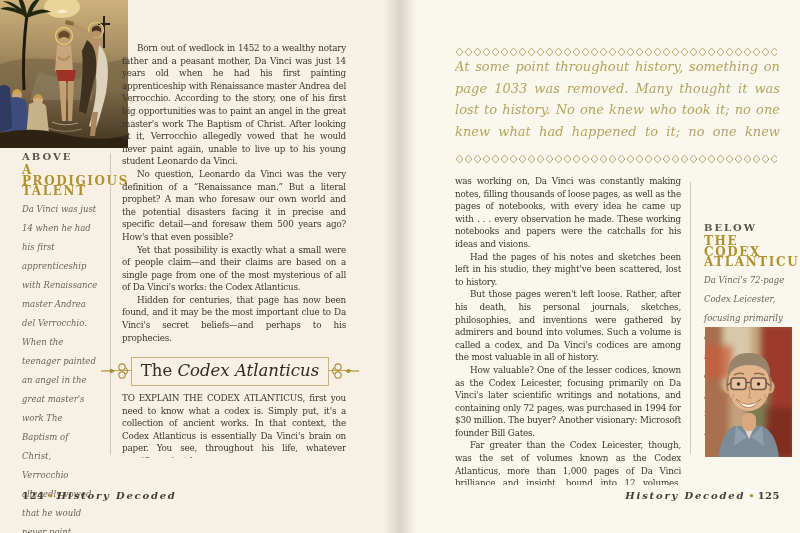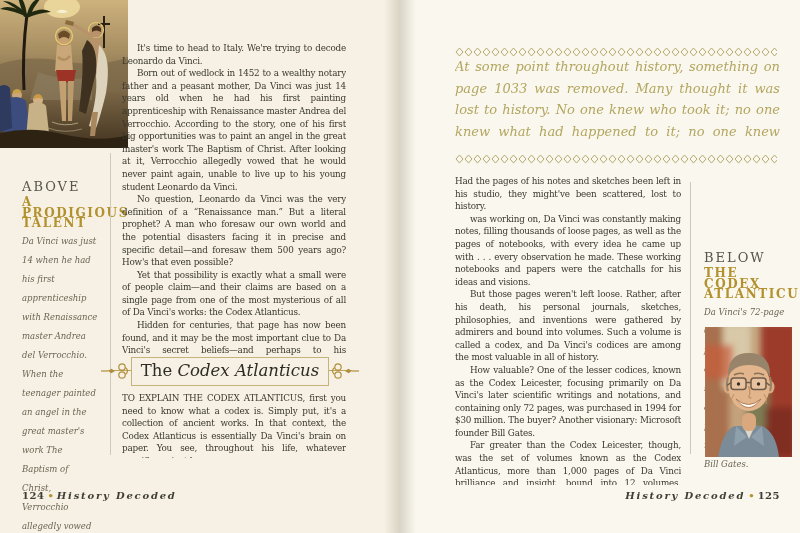--- a/index.html
+++ b/index.html
@@ -13,21 +13,21 @@
   .page-left{background:#f6f1e4;}
   .page-right{background:#faf7ee;}
   .gutter-left{position:absolute;right:0;top:0;width:16px;height:100%;
     background:linear-gradient(to right, rgba(70,55,30,0), rgba(70,55,30,0.16));pointer-events:none;}
   .gutter-right{position:absolute;left:0;top:0;width:16px;height:100%;
     background:linear-gradient(to right, rgba(70,55,30,0.18), rgba(70,55,30,0));pointer-events:none;}
 
   
   .painting{position:absolute;left:0;top:0;width:128px;height:148px;overflow:hidden;}
   .left-caption{position:absolute;left:22px;top:151px;width:78px;}
-  .cap-label{font-size:13px;font-weight:normal;letter-spacing:2px;color:#57554b;margin-bottom:3px;margin-top:28px;}
+  .cap-label{font-size:10px;font-weight:bold;letter-spacing:2px;color:#57554b;margin-bottom:3px;}
   .cap-title{font-size:12px;font-weight:bold;letter-spacing:1.6px;line-height:10.5px;color:#b2912e;margin-bottom:3px;}
   .cap-text{font-size:8.5px;line-height:19px;font-style:italic;color:#6b6452;}
   .vrule{position:absolute;width:1px;background:#cfc9b7;}
   .left-vrule{left:110px;top:153px;height:302px;}
   .body-col{position:absolute;color:#3b382e;font-size:8.8px;line-height:12.6px;
     text-align:justify;letter-spacing:-0.2px;}
   .body-col p{margin:0;text-indent:15px;}
   .left-body{left:122px;top:42px;width:224px;height:314px;overflow:hidden;}
   .left-body2{left:122px;top:392px;width:224px;height:66px;overflow:hidden;}
   .left-body2 p{text-indent:0;}
@@ -129,21 +129,20 @@
 
     <div class="left-caption">
       <div class="cap-label">ABOVE</div>
       <div class="cap-title">A PRODIGIOUS TALENT</div>
       <div class="cap-text">Da Vinci was just 14 when he had his first apprenticeship with Renaissance master Andrea del Verrocchio. When the teenager painted an angel in the great master's work The Baptism of Christ, Verrocchio allegedly vowed that he would never paint again, unable to live up to the gifts his student revealed.</div>
     </div>
 
     <div class="vrule left-vrule"></div>
 
     <div class="body-col left-body">
-        <p>It's time to head to Italy. We're trying to decode Leonardo da Vinci.</p>
         <p>Born out of wedlock in 1452 to a wealthy notary father and a peasant mother, Da Vinci was just 14 years old when he had his first painting apprenticeship with Renaissance master Andrea del Verrocchio. According to the story, one of his first big opportunities was to paint an angel in the great master's work The Baptism of Christ. After looking at it, Verrocchio allegedly vowed that he would never paint again, unable to live up to his young student Leonardo da Vinci.</p>
         <p>No question, Leonardo da Vinci was the very definition of a “Renaissance man.” But a literal prophet? A man who foresaw our own world and the potential disasters facing it in precise and specific detail—and foresaw them 500 years ago? How's that even possible?</p>
         <p>Yet that possibility is exactly what a small were of people claim—and their claims are based on a single page from one of the most mysterious of all of Da Vinci's works: the Codex Atlanticus.</p>
         <p>Hidden for centuries, that page has now been found, and it may be the most important clue to Da Vinci's secret beliefs—and perhaps to his prophecies.</p>
       </div>
 
     <div class="codex-heading">
       <div class="heading-line"></div>
       <span class="ornament">
         <svg width="30" height="20" viewBox="0 0 30 20">
@@ -204,22 +203,22 @@
         <defs>
           <pattern id="dia2" width="9" height="10" patternUnits="userSpaceOnUse">
             <path d="M4.5 1 L8 5 L4.5 9 L1 5 Z" fill="none" stroke="#b3a96e" stroke-width="1"></path>
           </pattern>
         </defs>
         <rect width="322" height="10" fill="url(#dia2)"></rect>
       </svg>
     </div>
 
     <div class="body-col right-body">
+        <p>was working on, Da Vinci was constantly making notes, filling thousands of loose pages, as well as the pages of notebooks, with every idea he came up with . . . every observation he made. These working notebooks and papers were the catchalls for his ideas and visions.</p>
         <p>Had the pages of his notes and sketches been left in his studio, they might've been scattered, lost to history.</p>
-        <p>was working on, Da Vinci was constantly making notes, filling thousands of loose pages, as well as the pages of notebooks, with every idea he came up with . . . every observation he made. These working notebooks and papers were the catchalls for his ideas and visions.</p>
         <p>But those pages weren't left loose. Rather, after his death, his personal journals, sketches, philosophies, and inventions were gathered by admirers and bound into volumes. Such a volume is called a codex, and Da Vinci's codices are among the most valuable in all of history.</p>
         <p>How valuable? One of the lesser codices, known as the Codex Leicester, focusing primarily on Da Vinci's later scientific writings and notations, and containing only 72 pages, was purchased in 1994 for $30 million. The buyer? Another visionary: Microsoft founder Bill Gates.</p>
         <p>Far greater than the Codex Leicester, though, was the set of volumes known as the Codex Atlanticus, more than 1,000 pages of Da Vinci brilliance and insight, bound into 12 volumes. Conservative estimates place a value upon these volumes at more than $700 million.</p>
       </div>
 
     <div class="vrule right-vrule"></div>
 
     <div class="right-caption">
       <div class="cap-label">BELOW</div>
       <div class="cap-title">THE CODEX ATLANTICUS</div>

